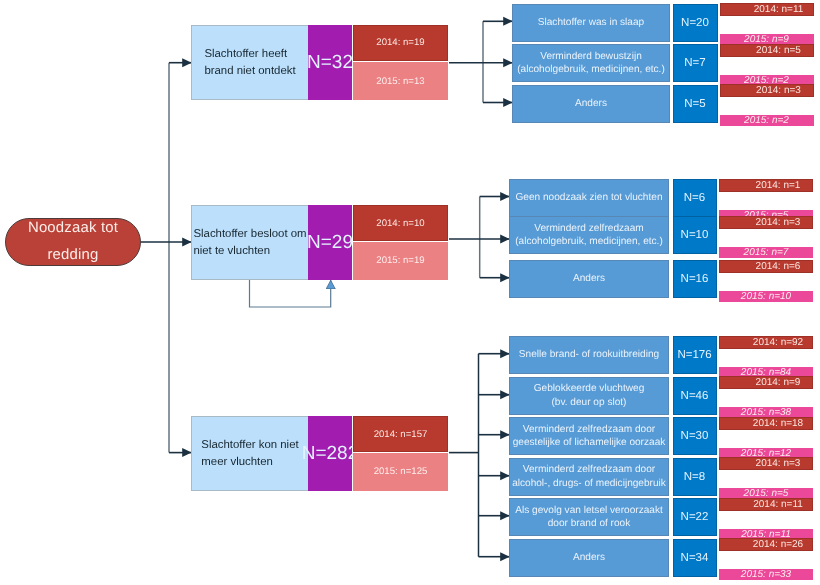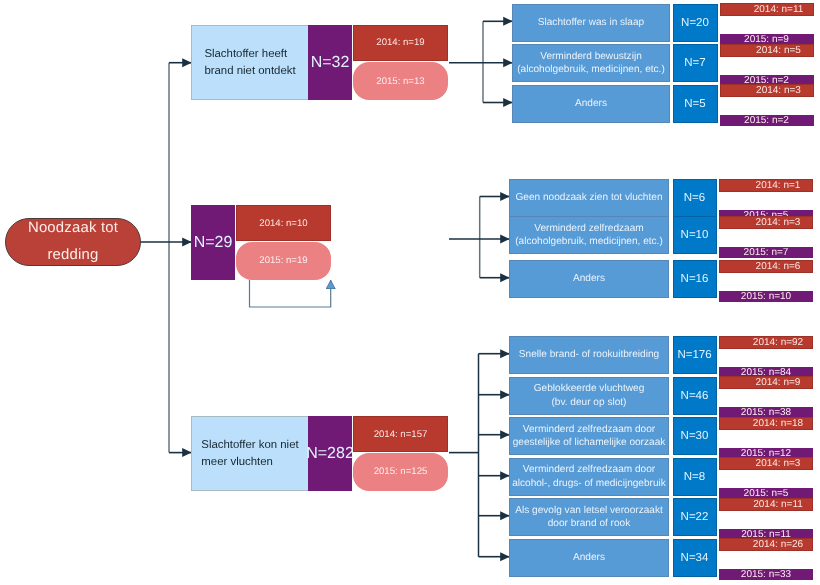--- a/index.html
+++ b/index.html
@@ -15,44 +15,44 @@
      background:#BA4137;border:1.4px solid #4C3B39;border-radius:24px;
      box-sizing:border-box;display:flex;align-items:center;justify-content:center;}
   .root-node .lbl{color:#FDEDE9;font-size:14.9px;line-height:27px;text-align:center;
      letter-spacing:.2px;}
 
   
   .p-node{position:absolute;display:flex;align-items:stretch;}
   .p-lbl{background:#BCE0FB;color:#15242E;border:0.7px solid #A8BAC6;border-right:none;font-size:11.4px;line-height:16.8px;padding-top:2px;
      display:flex;align-items:center;justify-content:center;
      box-sizing:border-box;}
-  .p-n{background:#701a75;color:#E3F3FE;font-size:16px;padding-top:2px;
+  .p-n{background:#a21caf;color:#E3F3FE;font-size:19px;padding-top:2px;
      display:flex;align-items:center;justify-content:center;box-sizing:border-box;}
   .p-bars{display:flex;flex-direction:column;box-sizing:border-box;}
   .p-bar-a{background:#B8392D;color:#FBE7E2;border:0.6px solid #9E3127;font-size:9.6px;flex:48 1 0;
      display:flex;align-items:center;justify-content:center;box-sizing:border-box;}
   .p-bar-b{background:#EC8183;color:#FDEEEE;font-size:9.6px;flex:52 1 0;margin-top:1px;
-     display:flex;align-items:center;justify-content:center;box-sizing:border-box;border-radius:16px;}
+     display:flex;align-items:center;justify-content:center;box-sizing:border-box;}
 
   
   .s-row{position:absolute;display:flex;align-items:stretch;height:38px;}
   .s-lbl{width:158px;background:#569AD6;color:#EAF3FB;border:0.7px solid #5787B4;font-size:10.1px;line-height:13.3px;
      display:flex;align-items:center;justify-content:center;text-align:center;
      box-sizing:border-box;}
   .s-n{width:45px;margin-left:2.5px;background:#0079C8;color:#E3F3FE;border:0.7px solid #0062A2;font-size:11.5px;
      display:flex;align-items:center;justify-content:center;box-sizing:border-box;}
   .s-bars{width:94px;margin-left:2px;display:flex;flex-direction:column;
      height:36.2px;align-self:flex-start;margin-top:-0.4px;box-sizing:border-box;}
   .gB .s-lbl{width:160px;}
   .gB .s-n{width:44px;margin-left:3.5px;}
   .gB .s-bars{width:94px;margin-left:2.5px;}
   .s-bar-a{background:#B8392D;color:#FBE7E2;border:0.6px solid #9E3127;font-size:10px;flex:166 1 0;
      display:flex;align-items:center;justify-content:center;box-sizing:border-box;padding-left:24px;}
-  .s-bar-b{background:#701a75;color:#FDEEEE;font-size:10px;flex:179 1 0;margin-top:18px;
-     display:flex;align-items:center;justify-content:center;box-sizing:border-box;}
+  .s-bar-b{background:#ec4899;color:#FDEEEE;font-size:10px;flex:179 1 0;margin-top:18px;
+     display:flex;align-items:center;justify-content:center;box-sizing:border-box;font-style:italic;}
 </style>
 </head>
 <body>
 
 <div id="stage">
 
   <svg class="wires" viewBox="0 0 820 585">
     <defs>
       <marker id="ah" markerWidth="10" markerHeight="10" refX="9.6" refY="5" orient="auto" markerUnits="userSpaceOnUse">
         <path d="M0.3,0.5 L9.7,5 L0.3,9.5 Z" fill="#1B3040"></path>
@@ -112,20 +112,23 @@
       <span><span>Slachtoffer heeft</span><br><span>brand niet ontdekt</span></span>
     </div>
     <div class="p-n" style="width:44px;margin-left:0px;">N=32</div>
     <div class="p-bars" style="width:95px;margin-left:1px;">
       <div class="p-bar-a">2014: n=19</div>
       <div class="p-bar-b">2015: n=13</div>
     </div>
   </div>
 
   <div class="p-node" style="left:191px;top:205px;width:257px;height:74.5px;">
+    <div class="p-lbl" style="width:117px;">
+      <span><span>Slachtoffer besloot om</span><br><span>niet te vluchten</span></span>
+    </div>
     <div class="p-n" style="width:44px;margin-left:0px;">N=29</div>
     <div class="p-bars" style="width:95px;margin-left:1px;">
       <div class="p-bar-a">2014: n=10</div>
       <div class="p-bar-b">2015: n=19</div>
     </div>
   </div>
 
   <div class="p-node" style="left:191px;top:416px;width:257px;height:74.5px;">
     <div class="p-lbl" style="width:117px;">
       <span><span>Slachtoffer kon niet</span><br><span>meer vluchten</span></span>

